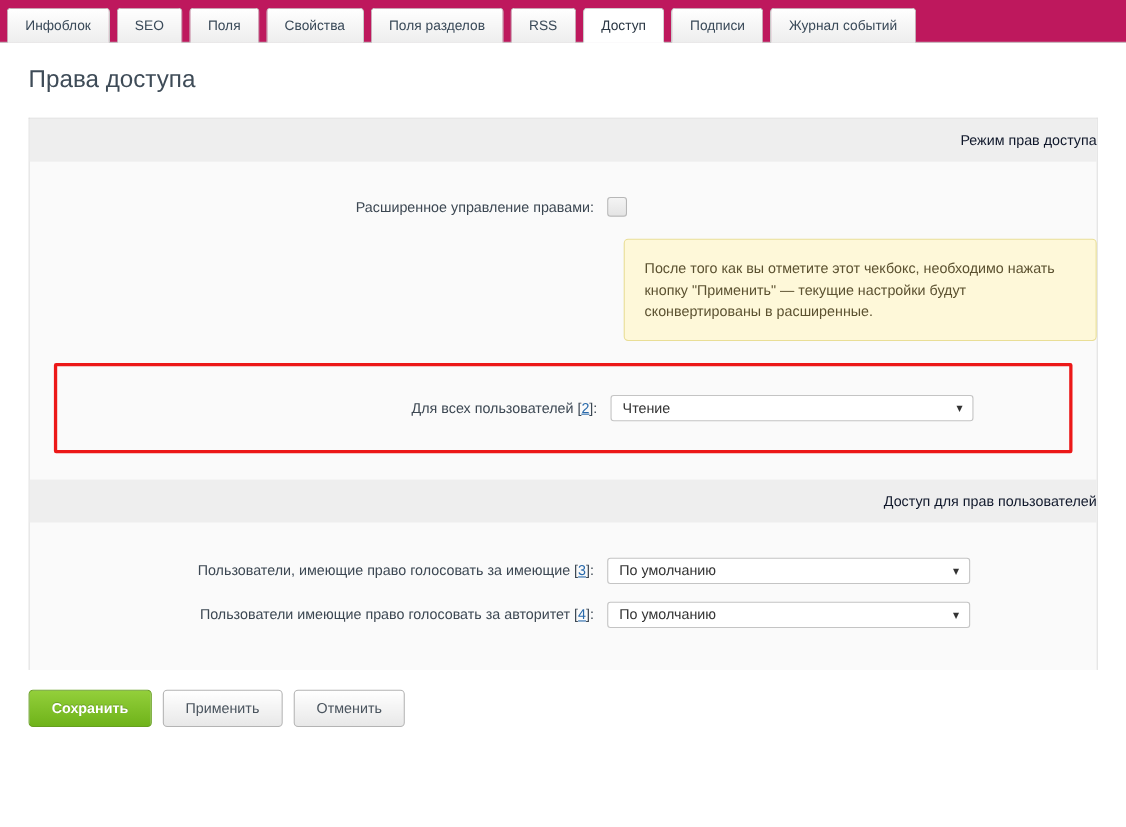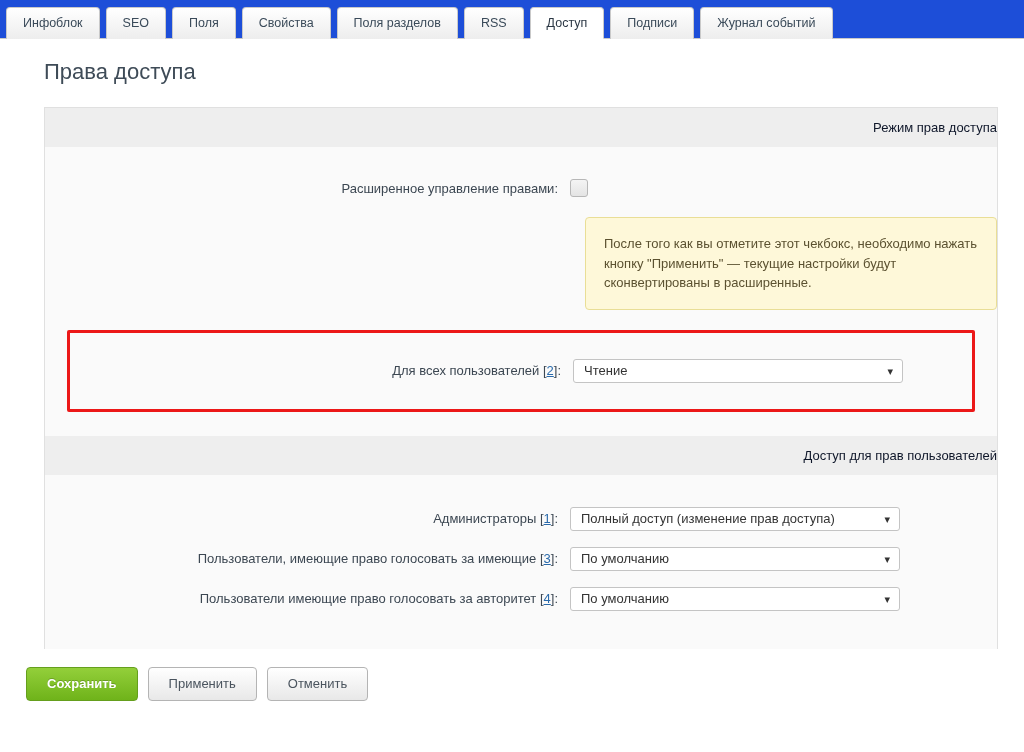--- a/index.html
+++ b/index.html
@@ -7,21 +7,21 @@
     margin: 0;
     font-family: Arial, Helvetica, sans-serif;
     font-size: 13px;
     color: #333;
     background: #fff;
   }
   .tabs {
     display: flex;
     gap: 6px;
     padding: 6px 6px 0 6px;
-    background: #1d4ed8;
+    background: #be185d;
     border-bottom: 1px solid #c9c9c9;
   }
   .tab {
     background: linear-gradient(#ffffff, #ededed);
     border: 1px solid #c9c9c9;
     border-bottom: none;
     padding: 8px 16px;
     border-radius: 4px 4px 0 0;
     color: #3a4a59;
     font-size: 12.5px;
@@ -29,21 +29,21 @@
     position: relative;
     top: 1px;
   }
   .tab.active {
     background: #fff;
     border-bottom: 1px solid #fff;
     font-weight: normal;
     color: #2b3744;
   }
   .page {
-    padding: 20px 26px 0 44px;
+    padding: 20px 26px 0 26px;
   }
   h1.title {
     font-size: 22px;
     font-weight: normal;
     color: #3e4b57;
     margin: 0 0 22px 0;
   }
   .pane {
     border: 1px solid #e0e0e0;
     border-bottom: none;
@@ -197,32 +197,20 @@
             <select class="select">
               <option>Чтение</option>
             </select>
           </span>
         </div>
       </div>
     </div>
 
     <div class="section-header">Доступ для прав пользователей</div>
 
-    <div class="row user-group">
-      <div class="label">
-        <span>Администраторы [</span><a class="id-link">1</a><span>]:</span>
-      </div>
-      <div class="control">
-        <span class="select-wrap">
-          <select class="select">
-            <option>Полный доступ (изменение прав доступа)</option>
-          </select>
-        </span>
-      </div>
-    </div>
 
     <div class="row user-group">
       <div class="label">
         <span>Пользователи, имеющие право голосовать за имеющие [</span><a class="id-link">3</a><span>]:</span>
       </div>
       <div class="control">
         <span class="select-wrap">
           <select class="select">
             <option>По умолчанию</option>
           </select>

